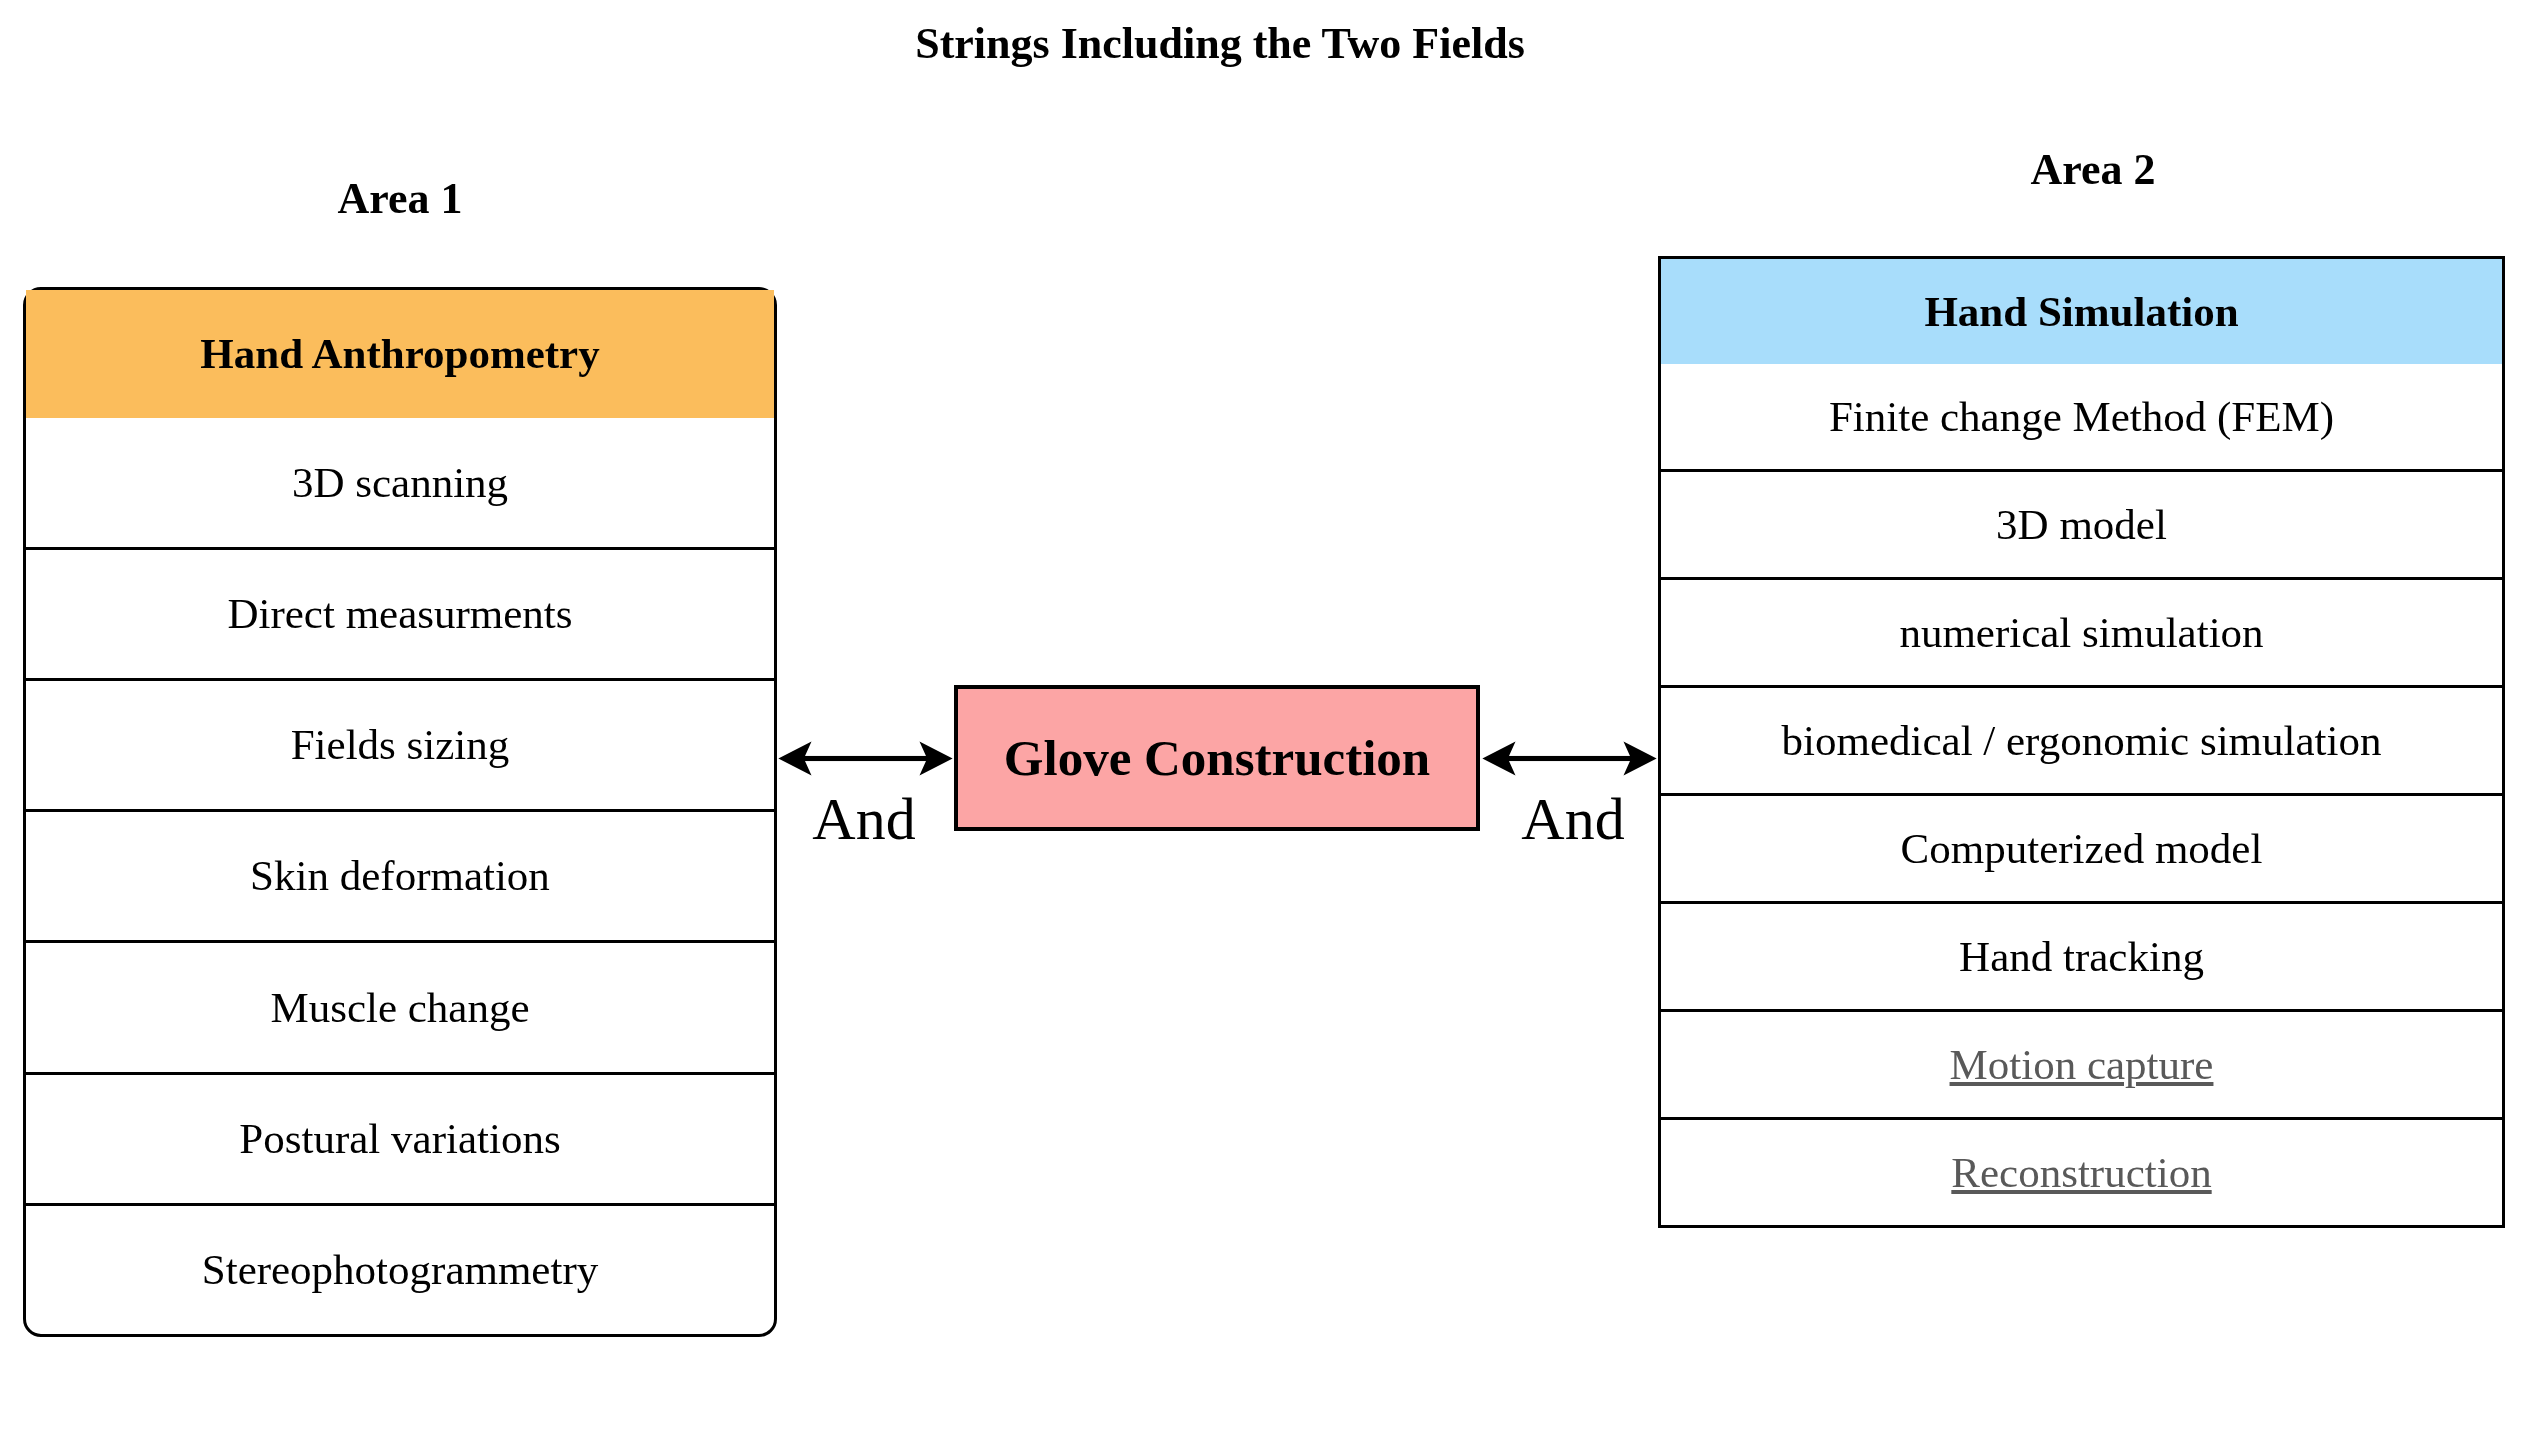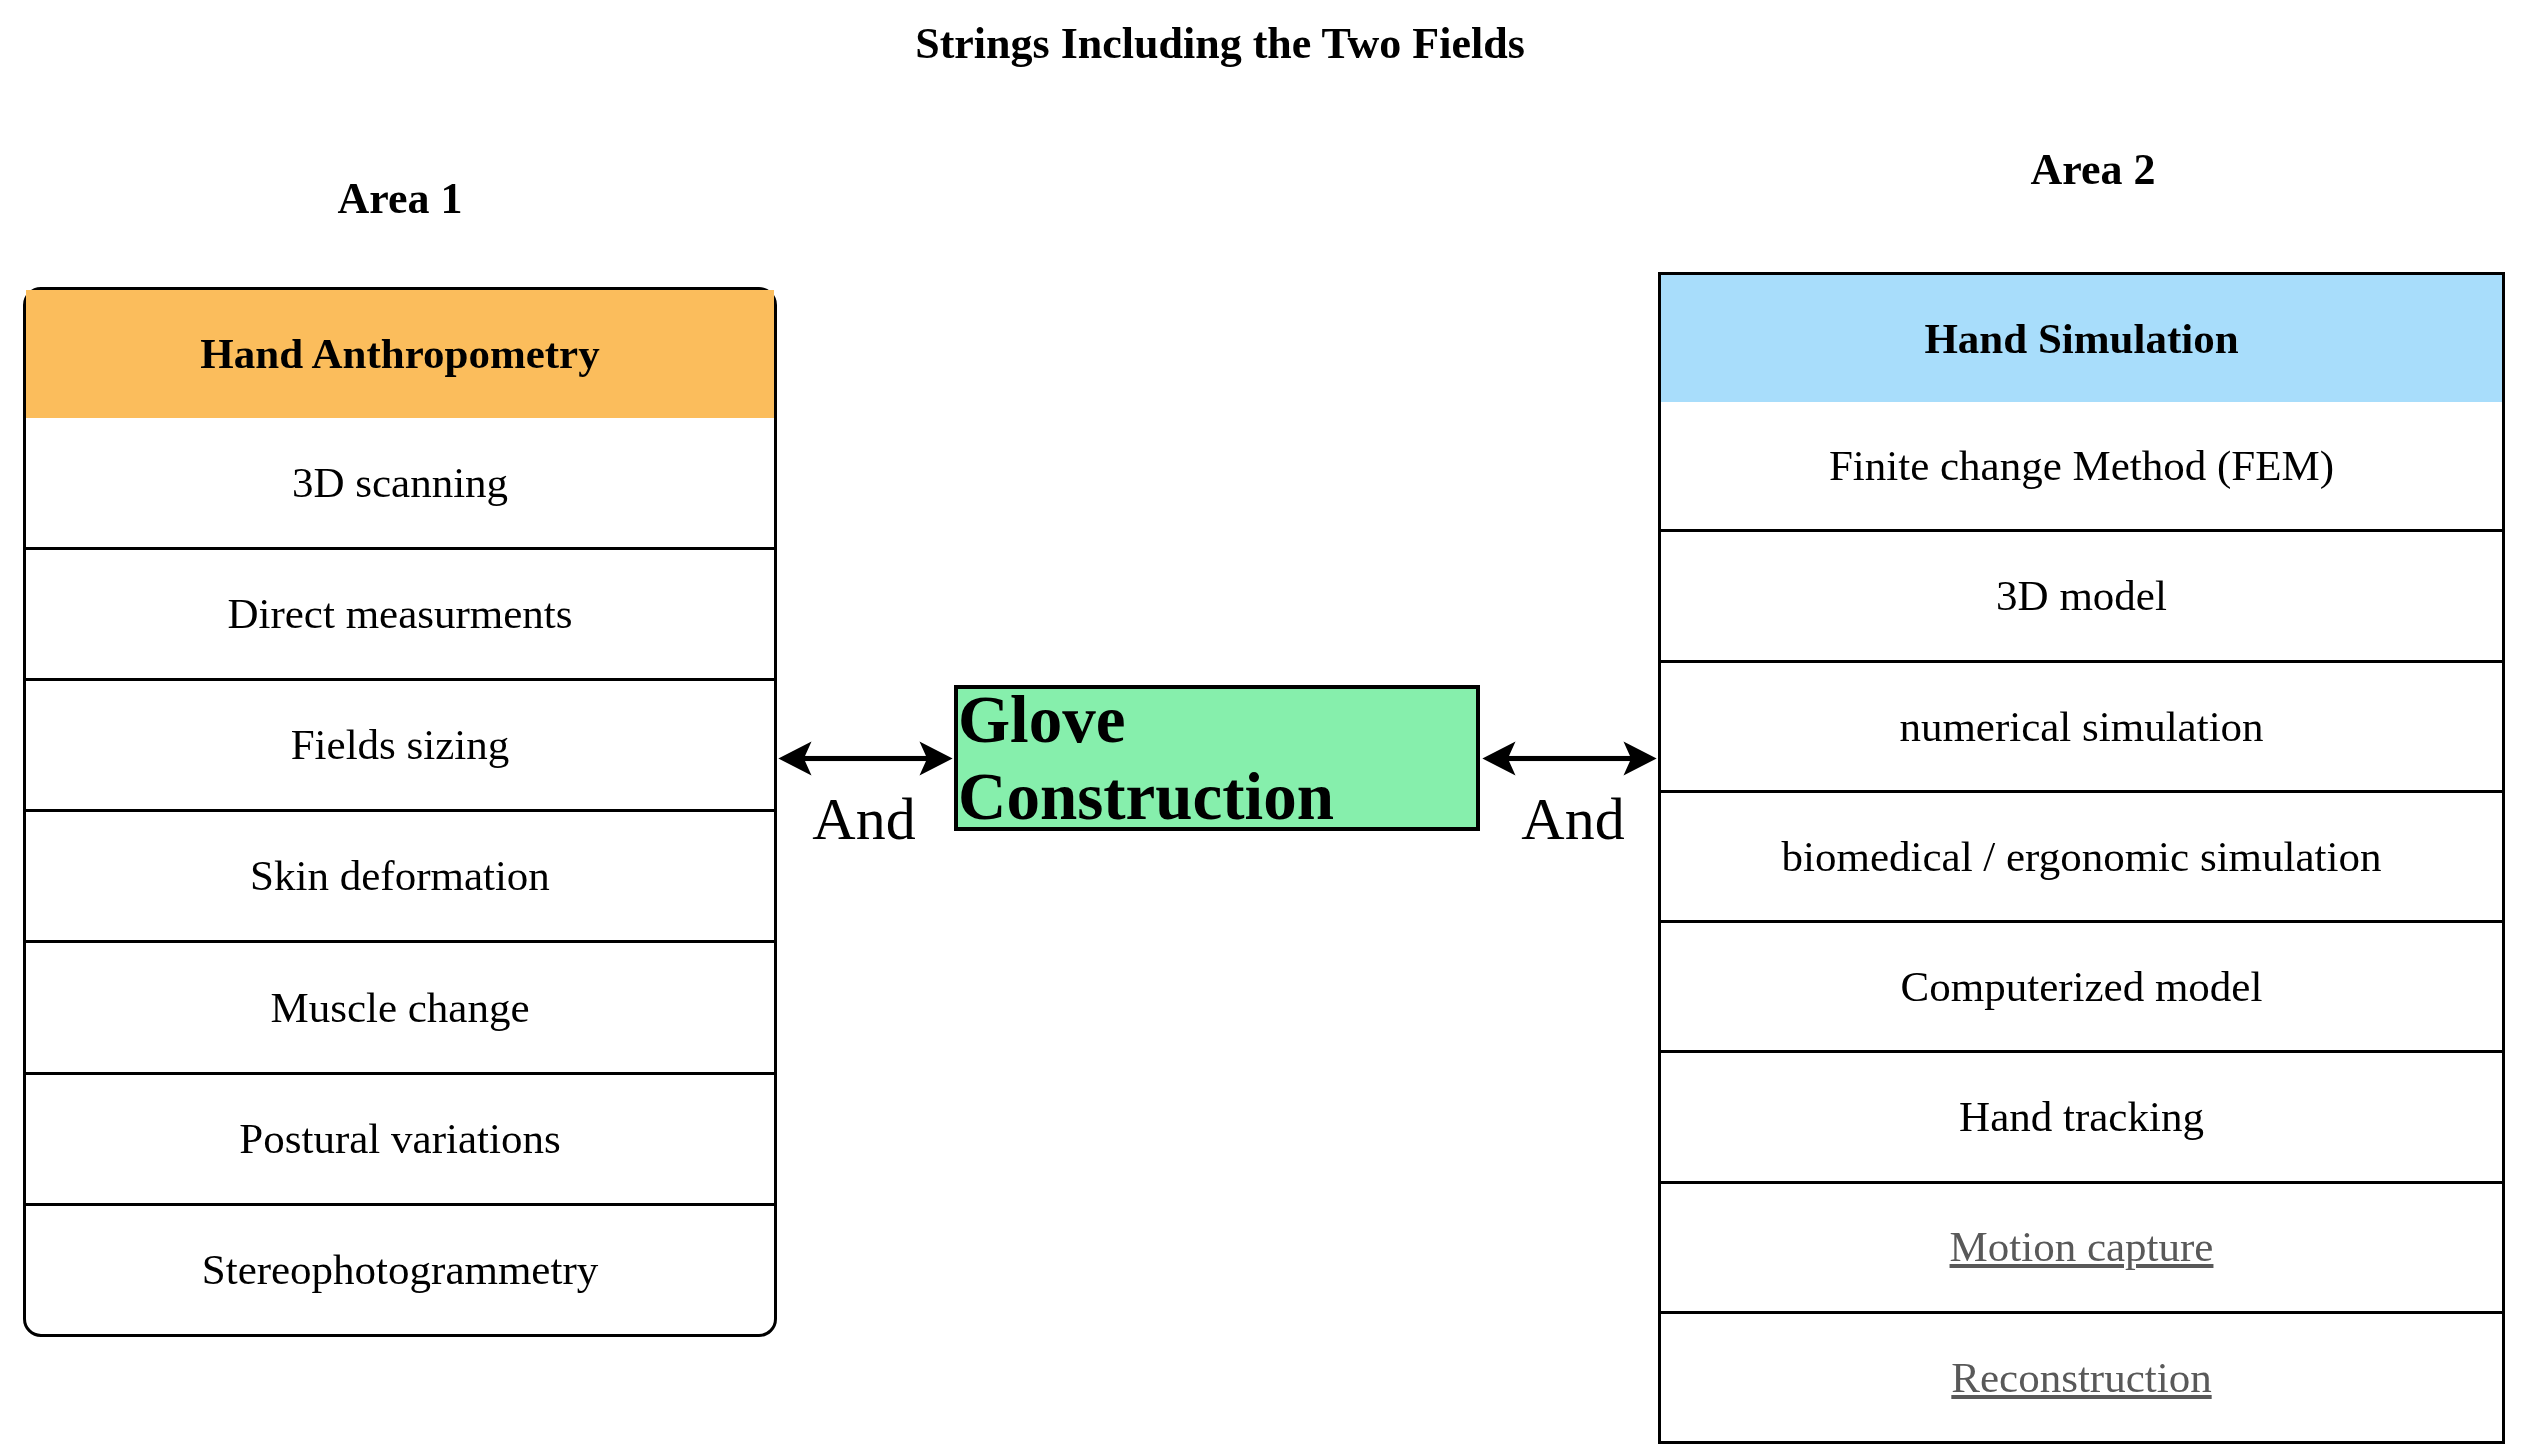--- a/index.html
+++ b/index.html
@@ -21,41 +21,41 @@
     font-size:44px;font-weight:bold;line-height:1.1;
   }
   #area1-label{left:400px;top:175px;}
   #area2-label{left:2093px;top:146px;}
 
   .kw-table{
     display:flex;flex-direction:column;
     border:3.4px solid #000;background:#fff;
   }
   #table-area1{left:23px;top:287px;width:754px;height:1050px;border-radius:18px;}
-  #table-area2{left:1658px;top:272px;width:847px;height:1172px;}
+  #table-area2{left:1658px;top:256px;width:847px;height:972px;justify-content:flex-end;}
 
   .kw-table .cell{
     flex:1;
     display:flex;align-items:center;justify-content:center;
     border-top:3.4px solid #000;
     font-size:43px;line-height:1.1;
     text-align:center;
     padding:0 10.3px;
   }
   .kw-table .cell:first-child{border-top:none;}
   .kw-table .cell.header{font-weight:bold;}
   #table-area1 .cell.header{background:var(--area1-bg,#FBBD5C);}
   #table-area2 .cell.header{background:var(--area2-bg,#A8DDFB);}
   .kw-table .cell.muted{color:var(--muted,#595959);text-decoration:underline;}
 
   .center-box{
     left:954px;top:685px;width:526px;height:146px;
-    border:4.3px solid #000;background:#86efac;
+    border:4.3px solid #000;background:#fca5a5;
     display:flex;align-items:center;justify-content:center;
-    font-size:67px;font-weight:bold;
+    font-size:51px;font-weight:bold;
   }
 
   .arrow-svg{display:block;}
   #arrow-left{left:777px;top:733px;}
   #arrow-right{left:1481px;top:733px;}
 
   .and-label{
     font-size:60px;line-height:1;
   }
   #and-left{left:864px;top:789px;}

